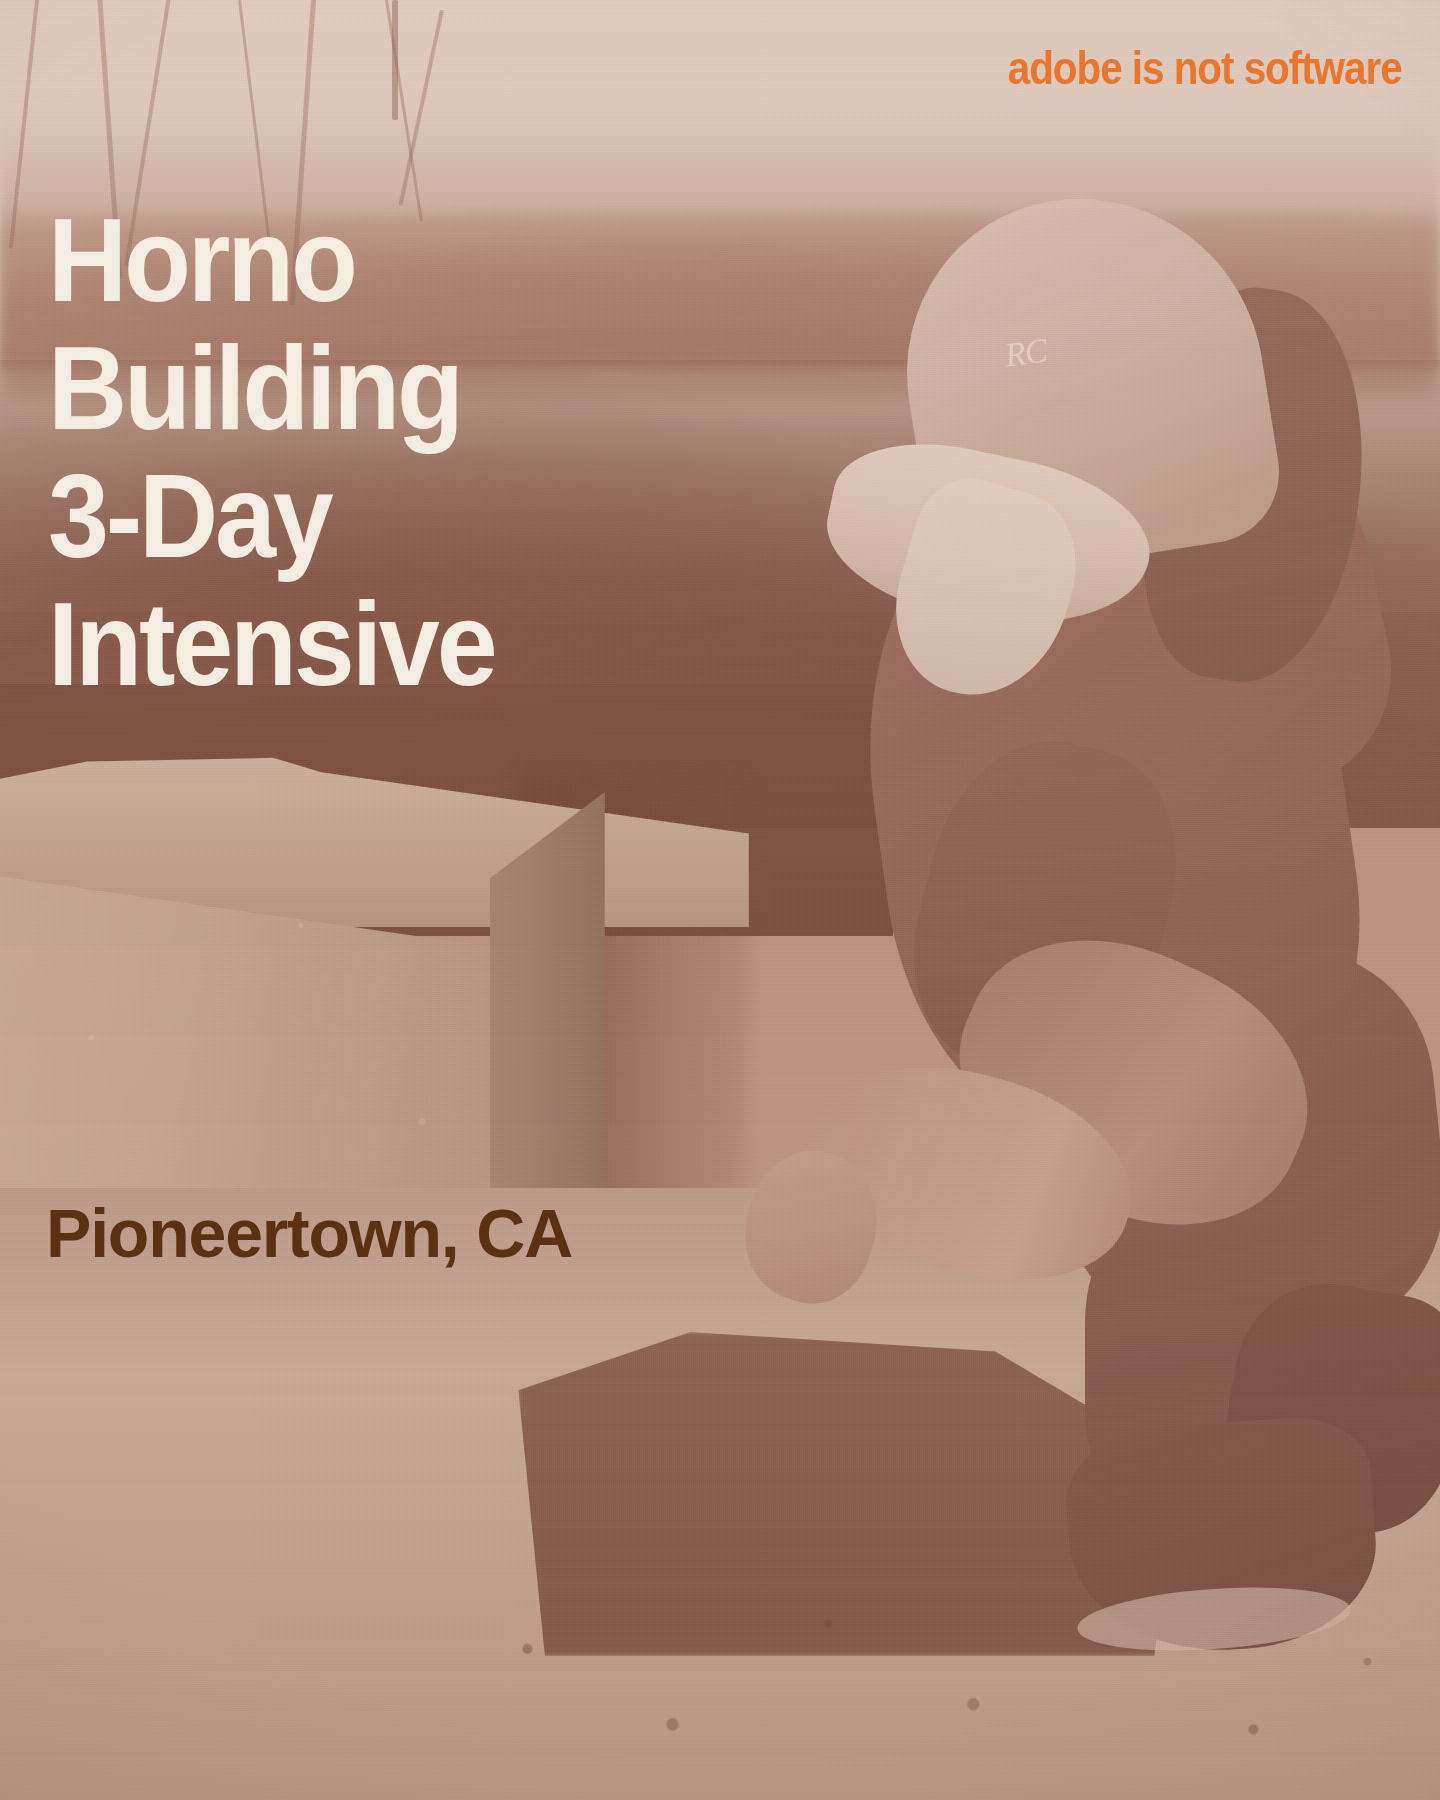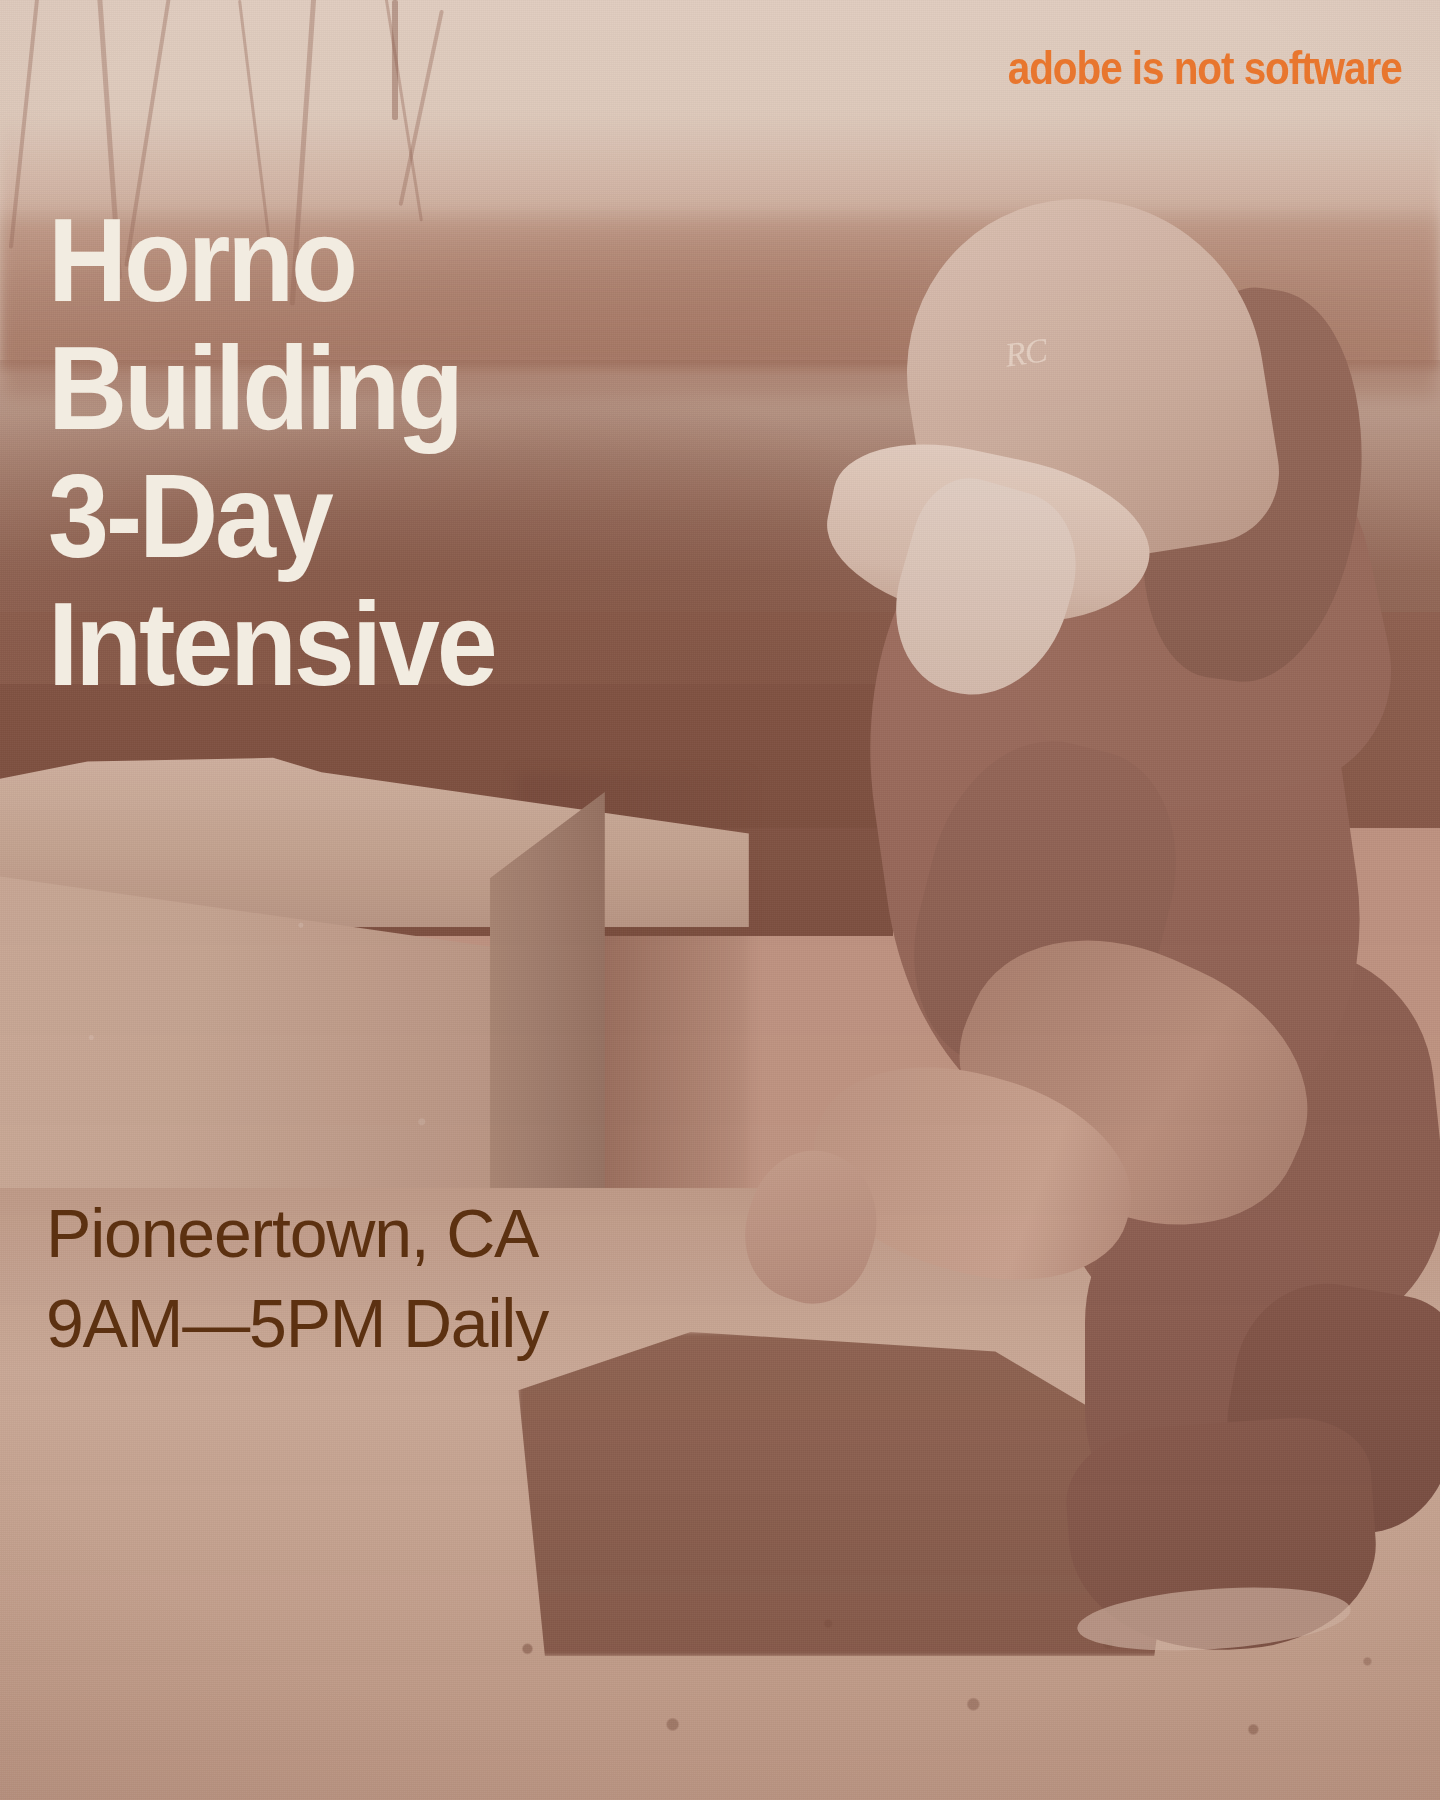--- a/index.html
+++ b/index.html
@@ -244,21 +244,21 @@
     letter-spacing:-3.5px;
     transform:scaleX(.93);
     transform-origin:left top;
   }
   .headline div{ white-space:nowrap; }
 
   .details{
     position:absolute; left:46px; top:1188px;
     color:#5c3111;
     font-size:68px;
-    font-weight:normal;
+    font-weight:bold;
     line-height:90px;
     letter-spacing:-1.2px;
   }
   .details div{ white-space:nowrap; }
 </style>
 </head>
 <body>
 
 <div class="poster">
 
@@ -319,17 +319,16 @@
 
     <div class="headline">
       <div>Horno</div>
       <div>Building</div>
       <div>3-Day</div>
       <div>Intensive</div>
     </div>
 
     <div class="details">
       <div>Pioneertown, CA</div>
-      <div>9AM—5PM Daily</div>
     </div>
 
   </div>
 </div>
 
 </body></html>

